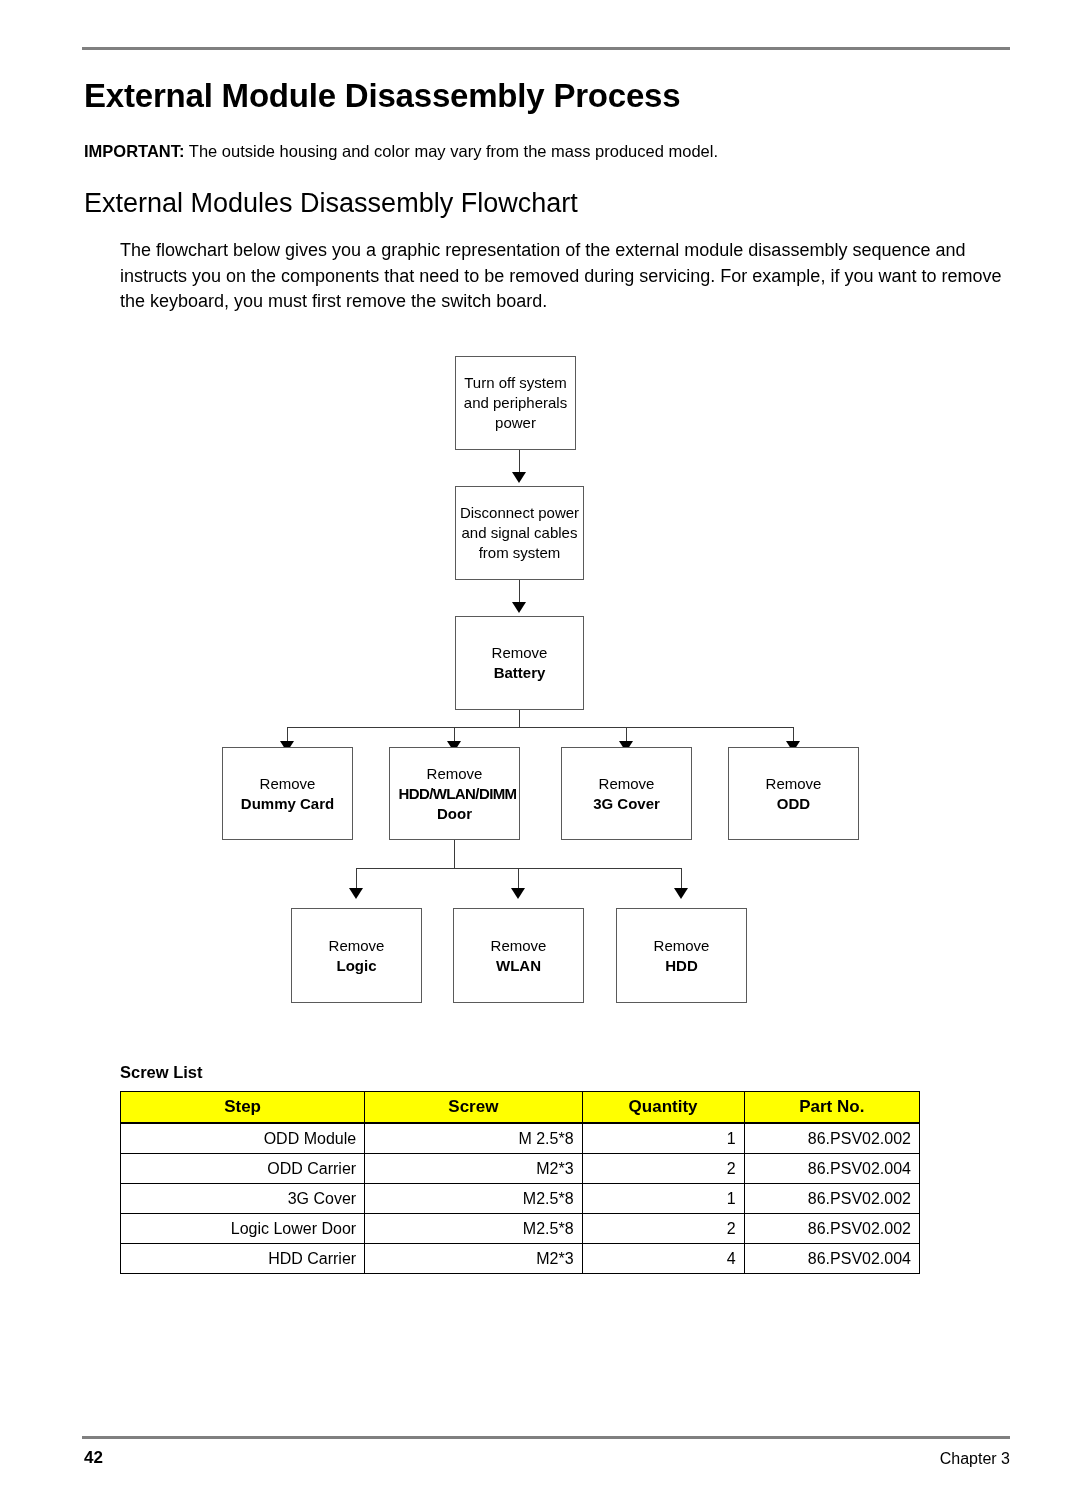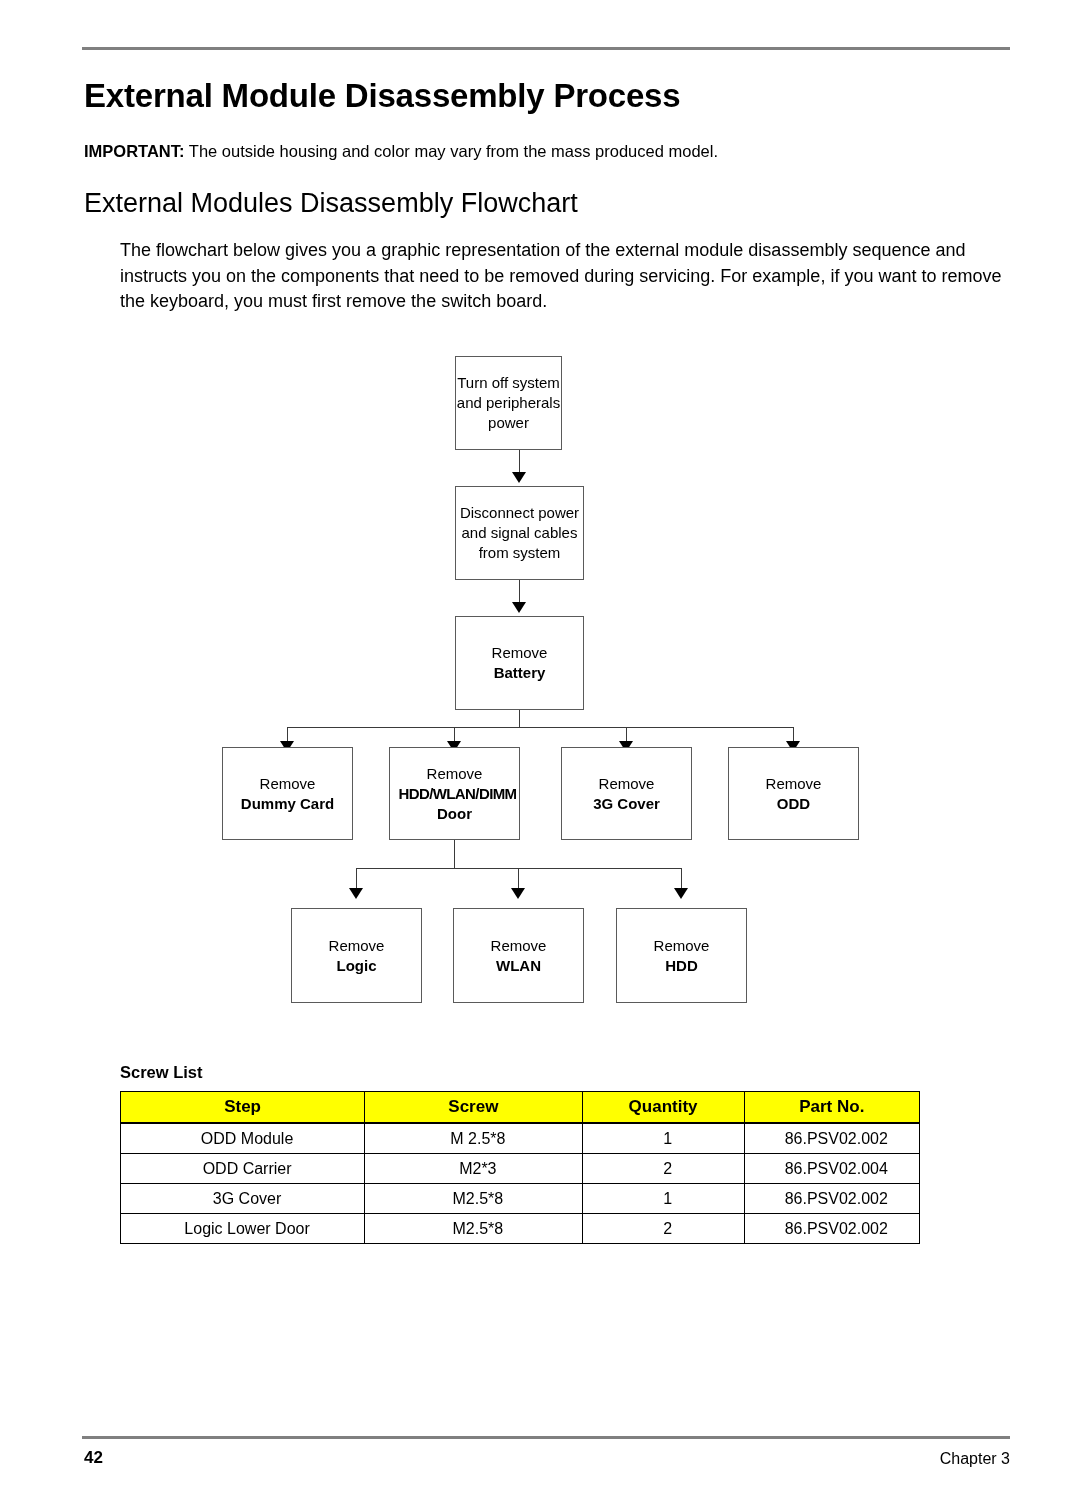--- a/index.html
+++ b/index.html
@@ -91,22 +91,22 @@
     font-size:17px;
     text-align:center;
     height:30px;
     border:1px solid #000;
     border-bottom:2px solid #000;
     padding:0;
   }
   table.screw td{
     border:1px solid #000;
     height:29px;
-    padding:0 0 0 9px;
-    text-align:center;
+    padding:0 8px 0 9px;
+    text-align:right;
     font-weight:400;
     margin-left:48px;
   }
   table.screw tr.firstrow td{border-top:1px solid #000;}
   .c-step{width:245px;}
   .c-screw{width:218px;}
   .c-qty{width:162px;}
   .c-part{width:175px;}
 
   
@@ -131,21 +131,21 @@
   <div class="important">
     <b>IMPORTANT:</b><span> The outside housing and color may vary from the mass produced model.</span>
   </div>
 
   <div class="h2">External Modules Disassembly Flowchart</div>
 
   <div class="para">The flowchart below gives you a graphic representation of the external module disassembly sequence and instructs you on the components that need to be removed during servicing. For example, if you want to remove the keyboard, you must first remove the switch board.</div>
 
   <div class="flow">
 
-    <div class="fbox" style="left:455px;top:356px;width:107px;height:94px;">
+    <div class="fbox" style="left:455px;top:356px;width:121px;height:94px;">
       <span class="l1">Turn off system</span>
       <span class="l1">and peripherals</span>
       <span class="l1">power</span>
     </div>
 
     <div class="vline" style="left:519px;top:450px;height:26px;"></div>
     <div class="arrow" style="left:512px;top:472px;"></div>
 
     <div class="fbox" style="left:455px;top:486px;width:129px;height:94px;">
       <span class="l1">Disconnect power</span>
@@ -255,20 +255,26 @@
         <td>M2.5*8</td>
         <td>1</td>
         <td>86.PSV02.002</td>
       </tr>
       <tr>
         <td>Logic Lower Door</td>
         <td>M2.5*8</td>
         <td>2</td>
         <td>86.PSV02.002</td>
       </tr>
+      <tr>
+        <td>HDD Carrier</td>
+        <td>M2*3</td>
+        <td>4</td>
+        <td>86.PSV02.004</td>
+      </tr>
     </tbody>
   </table>
 
   <div class="bottom-rule"></div>
   <div class="pagenum">42</div>
   <div class="chapter">Chapter 3</div>
 
 </div>
 
 </body></html>

